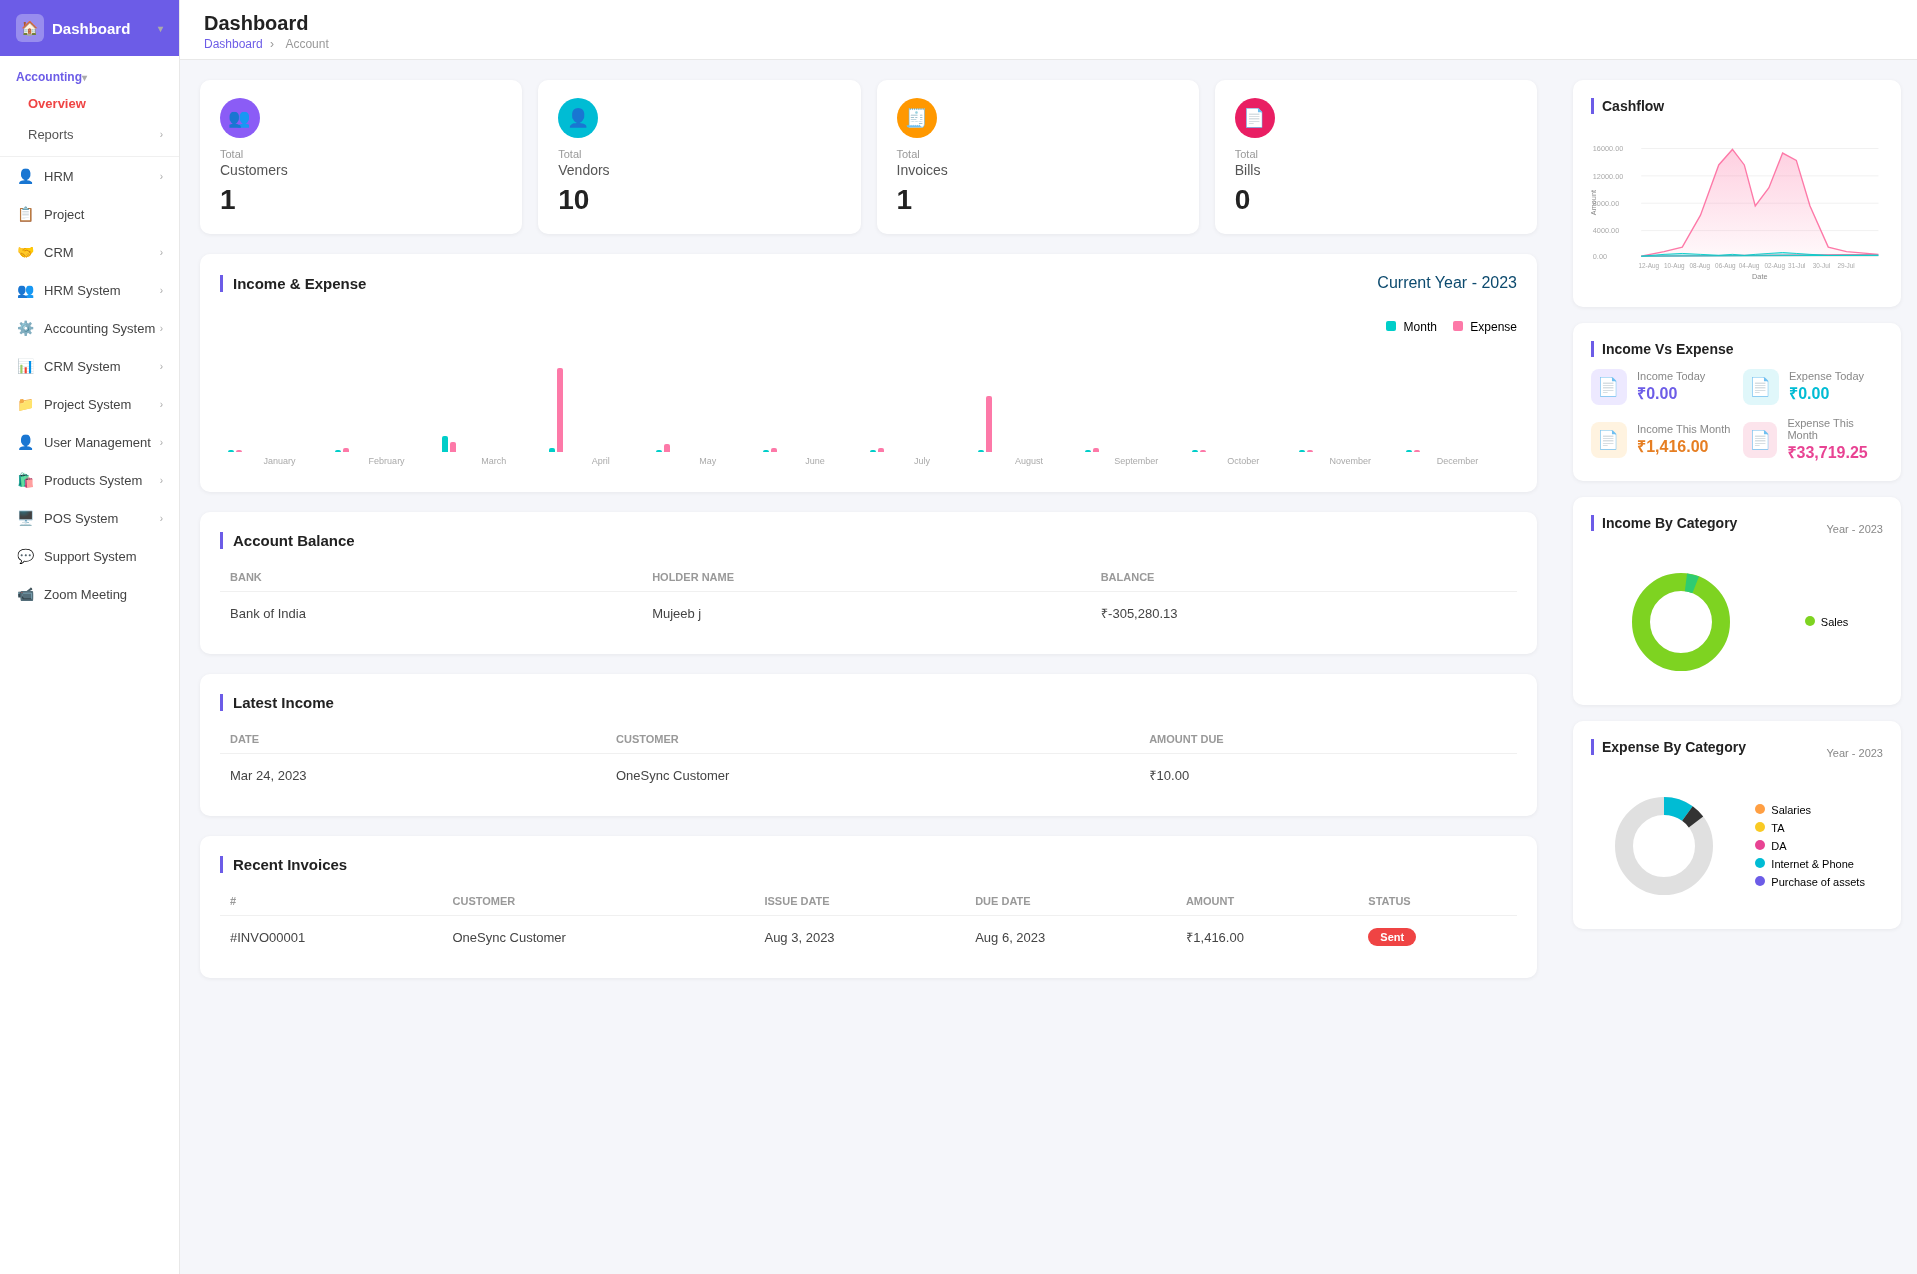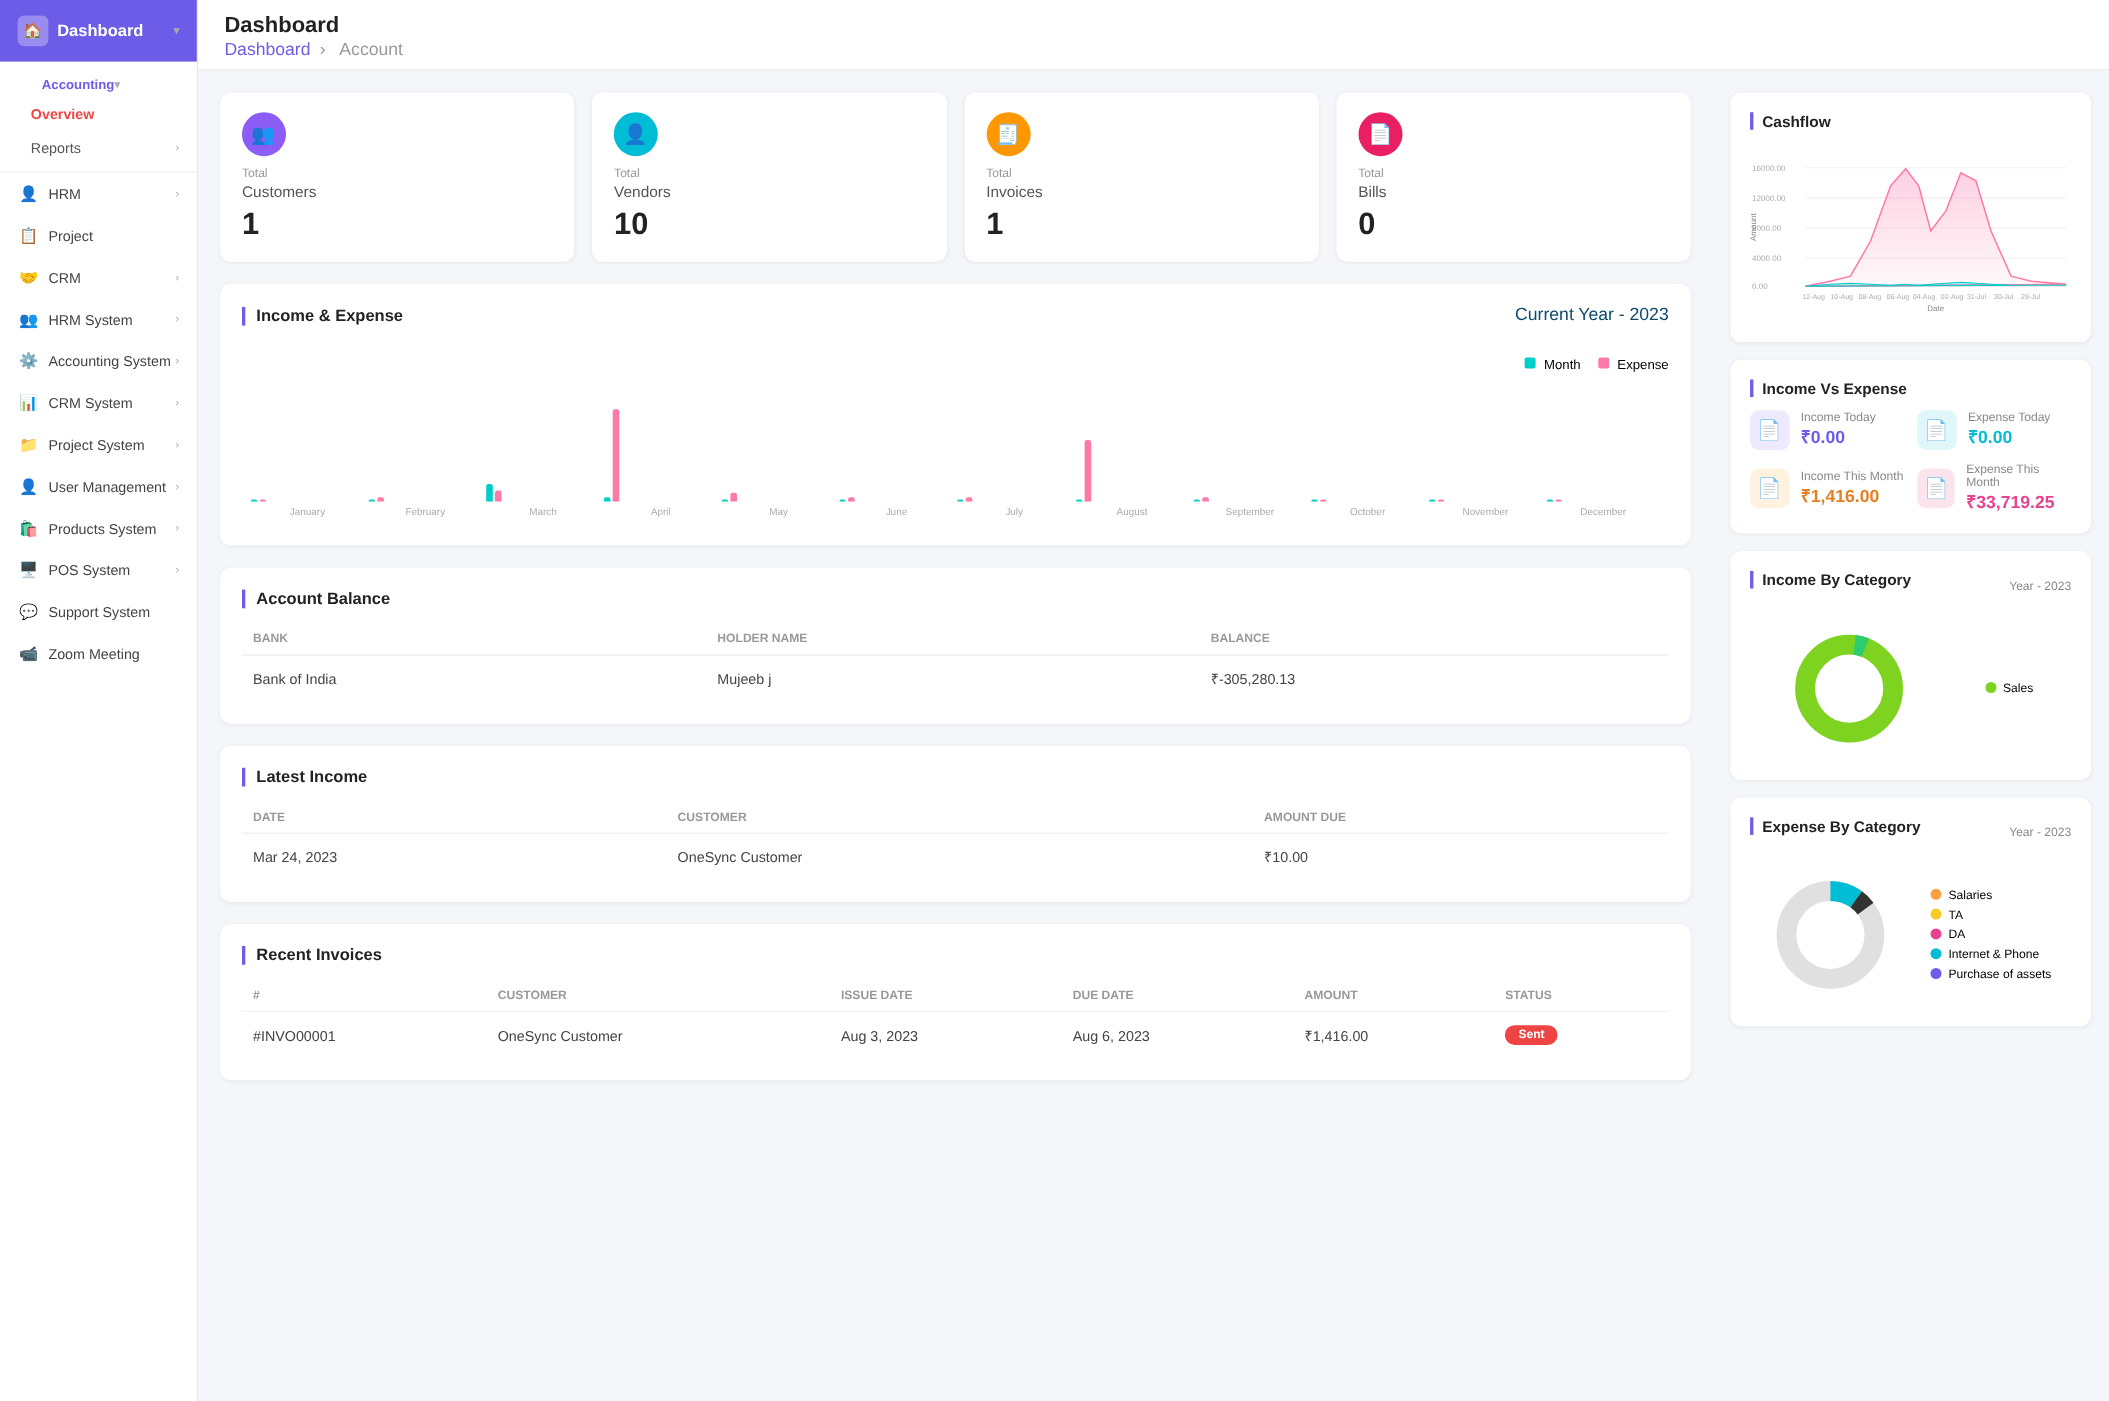--- a/index.html
+++ b/index.html
@@ -39,21 +39,20 @@
       padding: 6px 0;
       border-bottom: 1px solid #f0f0f0;
     }
     .sidebar-group-label {
       padding: 8px 16px 4px 16px;
       font-size: 12px;
       color: #6c5ce7;
       font-weight: 600;
       display: flex; align-items: center; 
       cursor: pointer;
-      margin-left: 22px;
     }
     .sidebar-item {
       padding: 8px 16px 8px 28px;
       color: #555;
       cursor: pointer;
       display: flex; align-items: center; justify-content: space-between;
       font-size: 13px;
     }
     .sidebar-item.active { color: #ef4444; font-weight: 600; }
     .sidebar-item-plain {
@@ -78,21 +77,21 @@
       display: flex;
       flex-direction: column;
       overflow: hidden;
     }
     #page-header {
       background: #fff;
       padding: 12px 24px 8px 24px;
       border-bottom: 1px solid #e8e8e8;
     }
     #page-header h1 { font-size: 20px; font-weight: 700; color: #222; }
-    .breadcrumb { font-size: 16px; color: #999; margin-top: 2px; }
+    .breadcrumb { font-size: 12px; color: #999; margin-top: 2px; }
     .breadcrumb a { color: #6c5ce7; text-decoration: none; }
     .breadcrumb span { margin: 0 4px; }
 
     #content-area {
       display: flex;
       flex: 1;
       overflow: hidden;
     }
 
     #main-panel {

